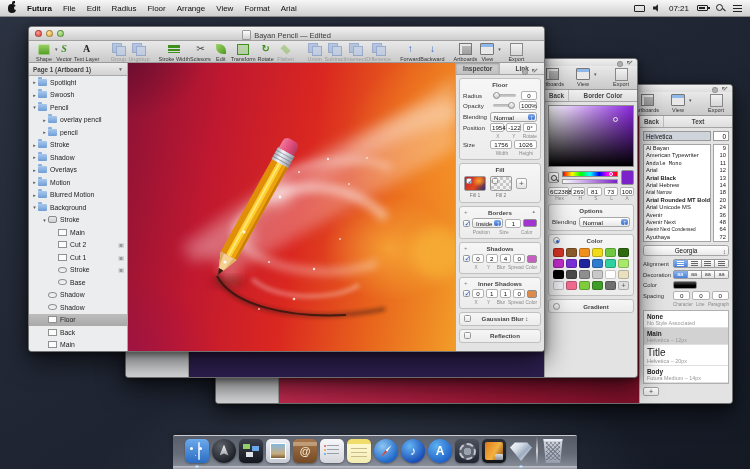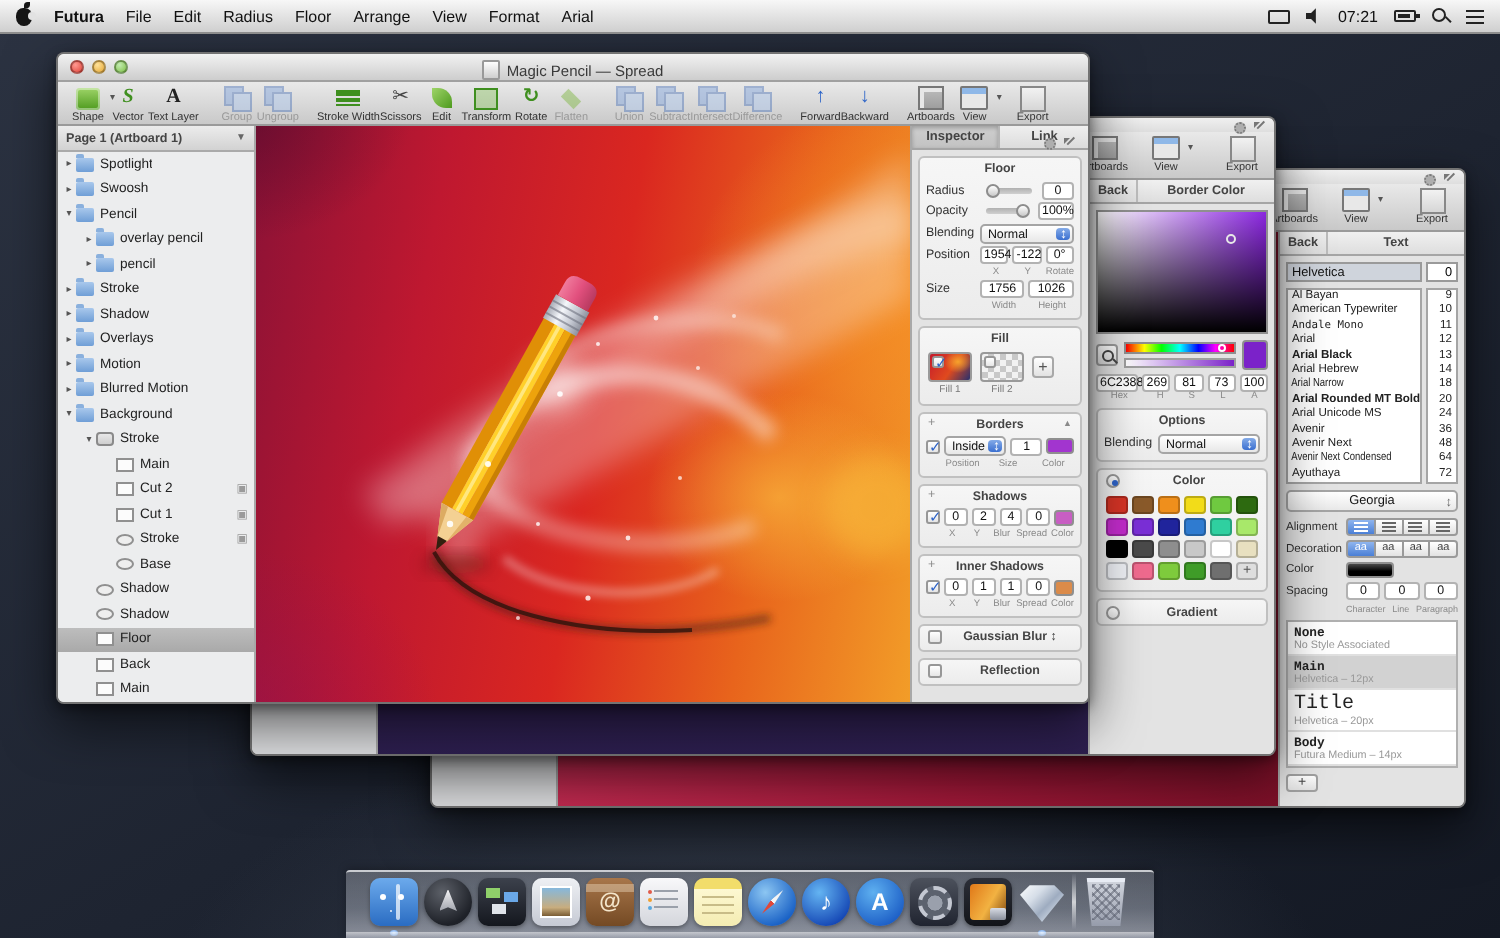--- a/index.html
+++ b/index.html
@@ -235,21 +235,21 @@
   .segbtn.on .sega{color:#fff;}
   .tcolor{flex:1;height:8px;max-width:24px;border:1px solid #8f8f8f;border-radius:2px;
     background:linear-gradient(#4a4a4a,#000 60%);}
   .spacefields{display:flex;gap:2px;flex:1;}
   .spacefields .ifield{height:9px;}
   .spacelbls{display:flex;gap:2px;margin:0 3px 0 33px;}
   .spacelbls span{flex:1;text-align:center;font-size:4.5px;color:#8a8a8a;}
   .stylebox{margin:3px;background:#fff;border:1px solid #b0b0b0;overflow:hidden;}
   .styrow{padding:1.5px 3px;border-bottom:1px solid #e0e0e0;}
   .styrow.sel{background:#d2d2d2;}
-  .styname{font-size:6.4px;font-weight:bold;color:#222;font-family:Liberation Mono, monospace;}
+  .styname{font-size:6.4px;font-weight:bold;color:#222;}
   .styrow.big .styname{font-size:10px;font-weight:normal;}
   .stydesc{font-size:5.4px;color:#999;}
   .plusbtn{margin:2px 3px;width:16px;height:9px;background:linear-gradient(#fff,#e2e2e2);border:1px solid #a0a0a0;
     border-radius:2px;text-align:center;font-size:7px;line-height:8px;color:#444;}
 
   
   .dock{position:absolute;bottom:0;left:50%;transform:translateX(-50%);height:34px;z-index:30;
     display:flex;align-items:center;gap:3px;padding:2px 12px 5px;
     background:linear-gradient(rgba(235,238,245,.28),rgba(190,196,208,.44) 55%,rgba(225,228,238,.55));
     border-top:1px solid rgba(255,255,255,.55);border-radius:2px 2px 0 0;
@@ -550,21 +550,21 @@
   </div>
 </div>
 
 <div class="win w1">
   <div class="titlebar">
     <div class="lights">
       <span class="light red"></span>
       <span class="light yellow"></span>
       <span class="light green"></span>
     </div>
-    <div class="wtitle">Magic Pencil — Spread</div>
+    <div class="wtitle">Bayan Pencil — Edited</div>
   </div>
   <div class="w1toolbar tb-bg">
       <div class="tbtn tb-shape caret">
       <span class="tbi"></span>
       <span class="tblabel">Shape</span>
     </div>
       <div class="tbtn tb-vector">
       <span class="tbi">S</span>
       <span class="tblabel">Vector</span>
     </div>

